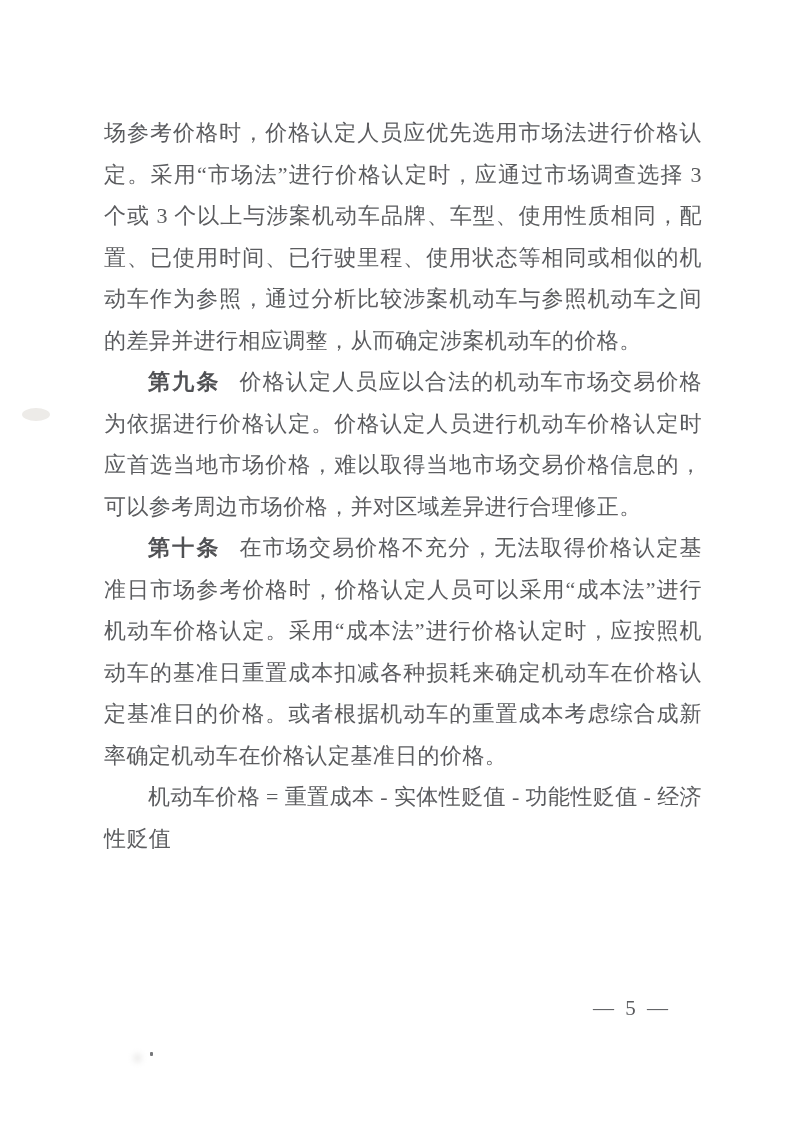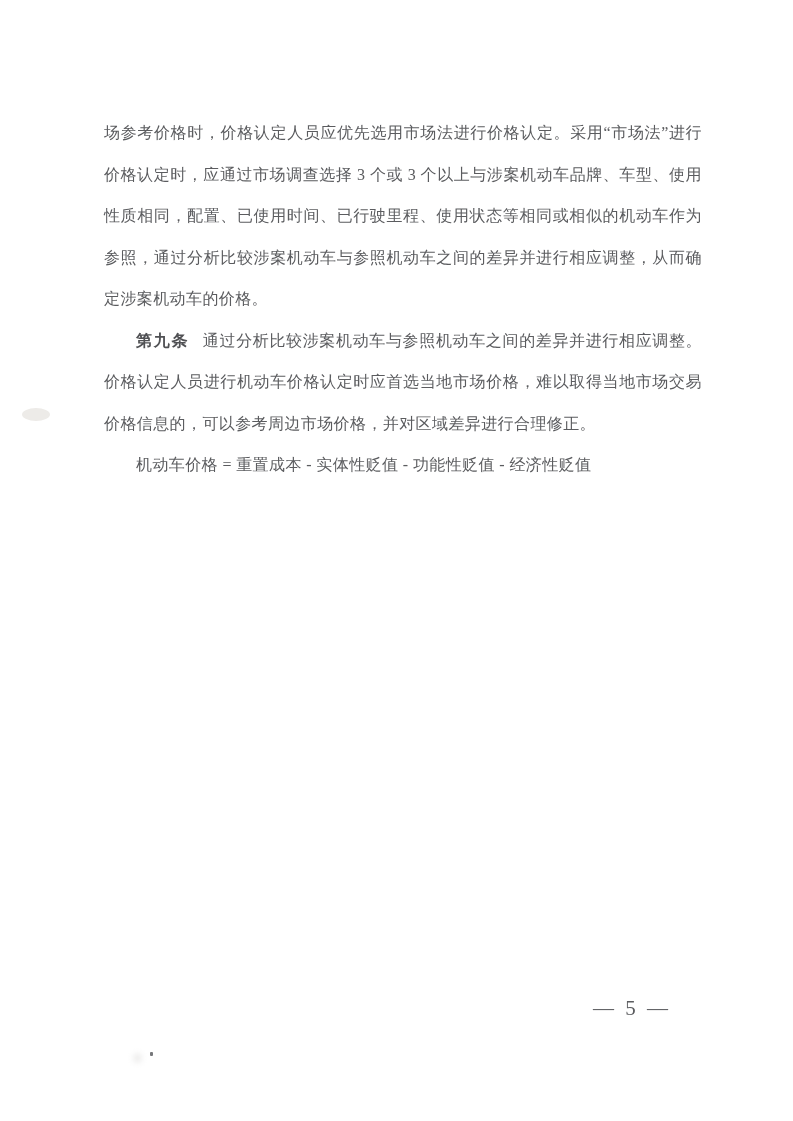--- a/index.html
+++ b/index.html
@@ -17,21 +17,21 @@
     color: #5b5c5f;
   }
   .content {
     position: absolute;
     left: 104px;
     top: 112px;
     width: 598px;
   }
   .para {
     margin: 0;
-    font-size: 16px;
+    font-size: 22px;
     line-height: 41.5px;
     text-align: justify;
     text-justify: inter-character;
     letter-spacing: 0.4px;
   }
   .indent {
     text-indent: 2em;
   }
   .article-lead {
     font-weight: 700;
@@ -78,23 +78,26 @@
 
   <div class="content">
 
     <p class="para">
       <span>场参考价格时，价格认定人员应优先选用市场法进行价格认定。采用“市场法”进行价格认定时，应通过市场调查选择 3 个或 3 个以上与涉案机动车品牌、车型、使用性质相同，配置、已使用时间、已行驶里程、使用状态等相同或相似的机动车作为参照，通过分析比较涉案机动车与参照机动车之间的差异并进行相应调整，从而确定涉案机动车的价格。</span>
     </p>
 
 
 
     <p class="para indent">
-      <span class="article-lead">第九条</span><span>通过分析比较涉案机动车与参照机动车之间的差异并进行相应调整。价格认定人员进行机动车价格认定时应首选当地市场价格，难以取得当地市场交易价格信息的，可以参考周边市场价格，并对区域差异进行合理修正。</span>
+      <span class="article-lead">第九条</span><span>价格认定人员应以合法的机动车市场交易价格为依据进行价格认定。价格认定人员进行机动车价格认定时应首选当地市场价格，难以取得当地市场交易价格信息的，可以参考周边市场价格，并对区域差异进行合理修正。</span>
     </p>
 
+    <p class="para indent">
+      <span class="article-lead">第十条</span><span>在市场交易价格不充分，无法取得价格认定基准日市场参考价格时，价格认定人员可以采用“成本法”进行机动车价格认定。采用“成本法”进行价格认定时，应按照机动车的基准日重置成本扣减各种损耗来确定机动车在价格认定基准日的价格。或者根据机动车的重置成本考虑综合成新率确定机动车在价格认定基准日的价格。</span>
+    </p>
 
     <p class="para indent">
       <span>机动车价格 = 重置成本 - 实体性贬值 - 功能性贬值 - 经济性贬值</span>
     </p>
 
 
   </div>
 
   <div class="page-number">— 5 —</div>
 

